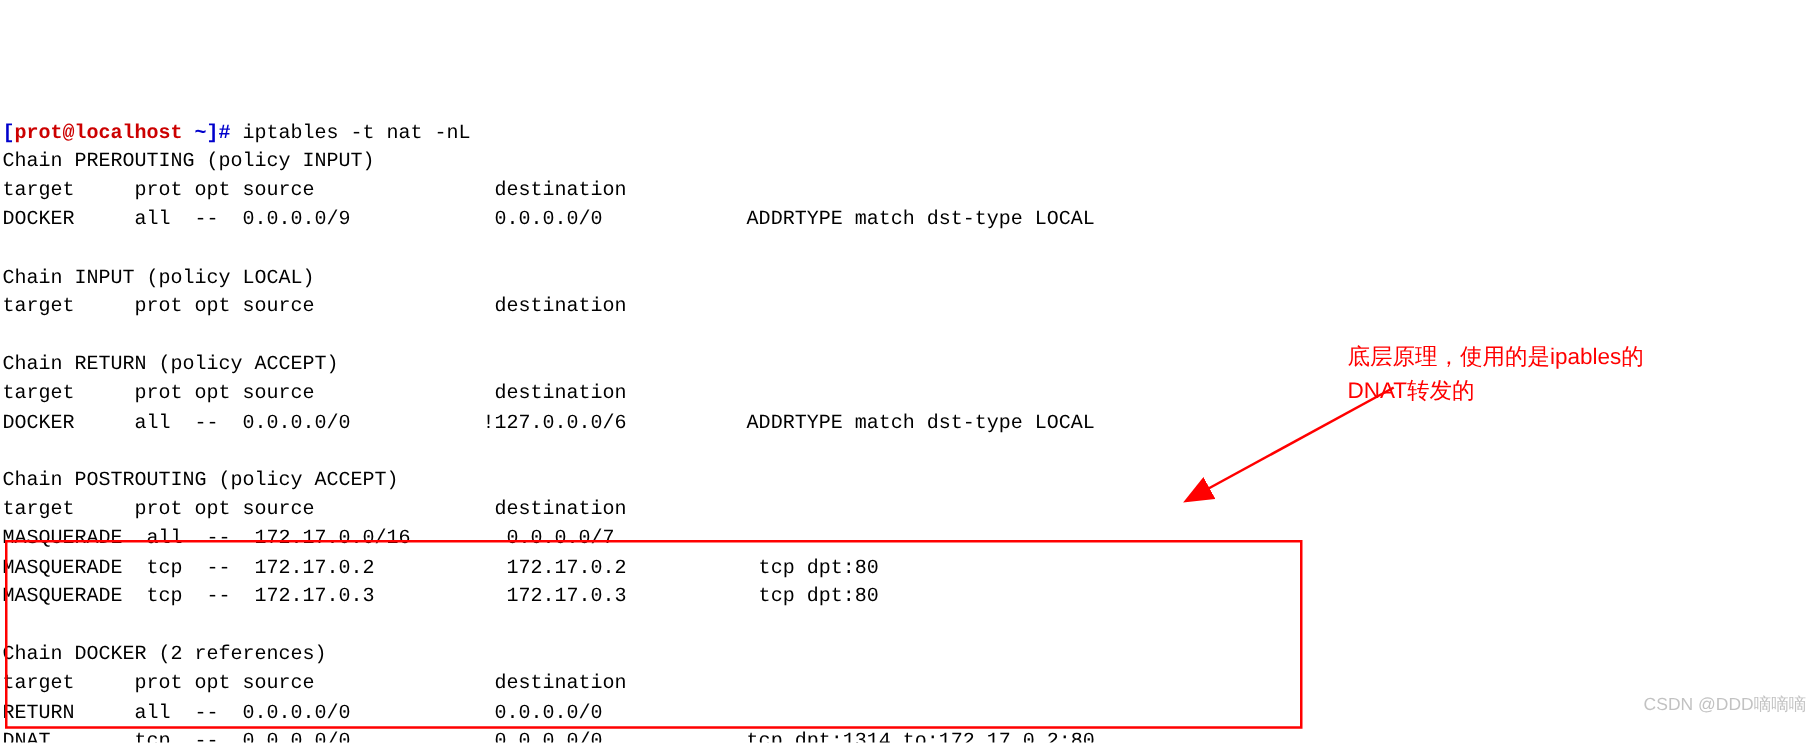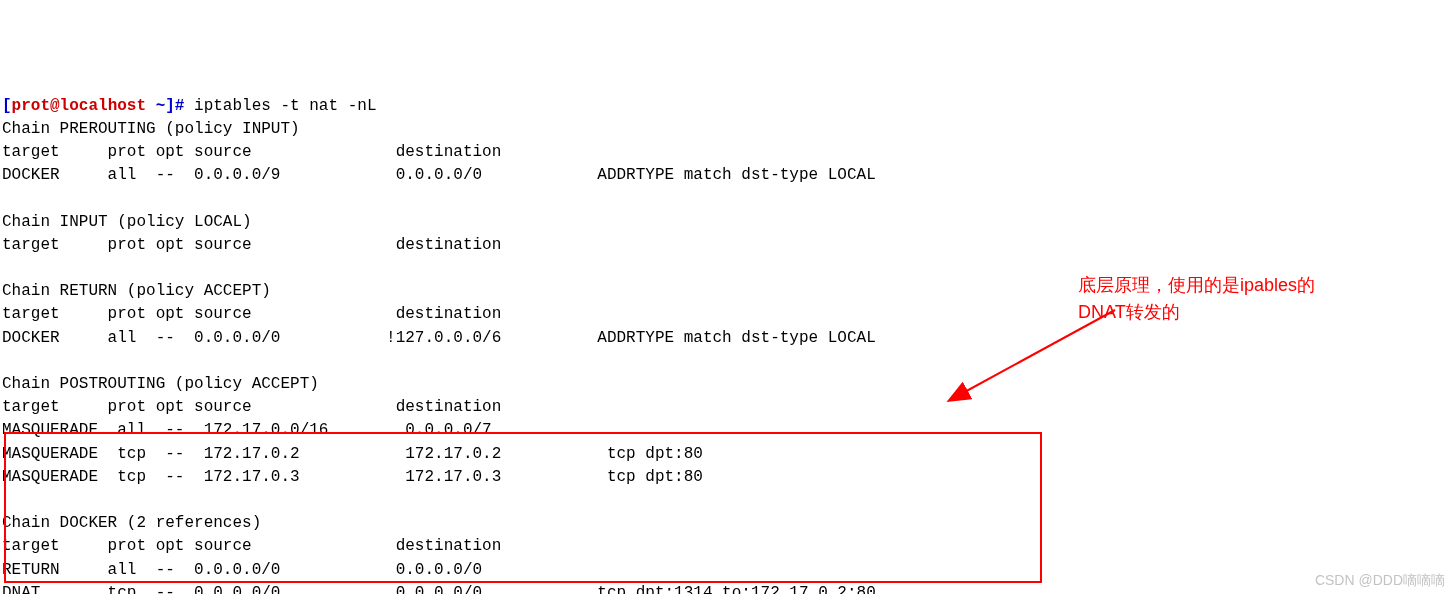--- a/index.html
+++ b/index.html
@@ -35,21 +35,21 @@
     line-height: 1.5;
     text-align: left;
   }
   .arrow-svg {
     position: absolute;
     pointer-events: none;
   }
   .watermark {
     position: absolute;
     right: 10px;
-    bottom: 4px;
+    bottom: 21px;
     color: rgba(120,120,120,0.45);
     font-family: "Microsoft YaHei", sans-serif;
     font-size: 14px;
     white-space: nowrap;
     margin-left: 44px;
   }
 </style>
 </head>
 <body>
 

